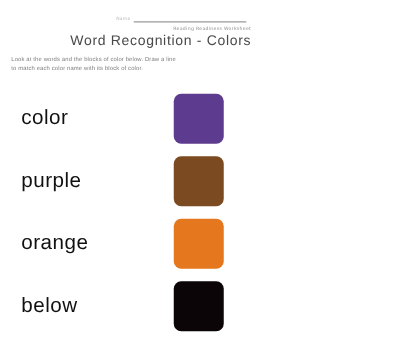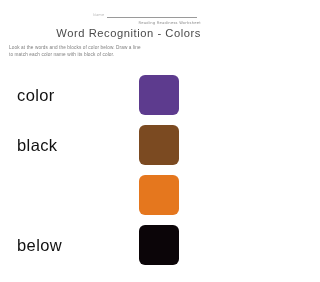--- a/index.html
+++ b/index.html
@@ -149,25 +149,26 @@
   </div>
 
   <div id="rows">
 
     <div class="row">
       <span class="word">color</span>
       <span class="swatch" style="background: rgb(93, 59, 142);"></span>
     </div>
 
     <div class="row">
-      <span class="word">black</span>
+      <span class="word">purple</span>
       <span class="swatch" style="background: rgb(123, 74, 33);"></span>
     </div>
 
     <div class="row">
+      <span class="word">orange</span>
       <span class="swatch" style="background: rgb(229, 119, 30);"></span>
     </div>
 
     <div class="row">
       <span class="word">below</span>
       <span class="swatch" style="background: rgb(11, 5, 8);"></span>
     </div>
 
   </div>
 </div>

